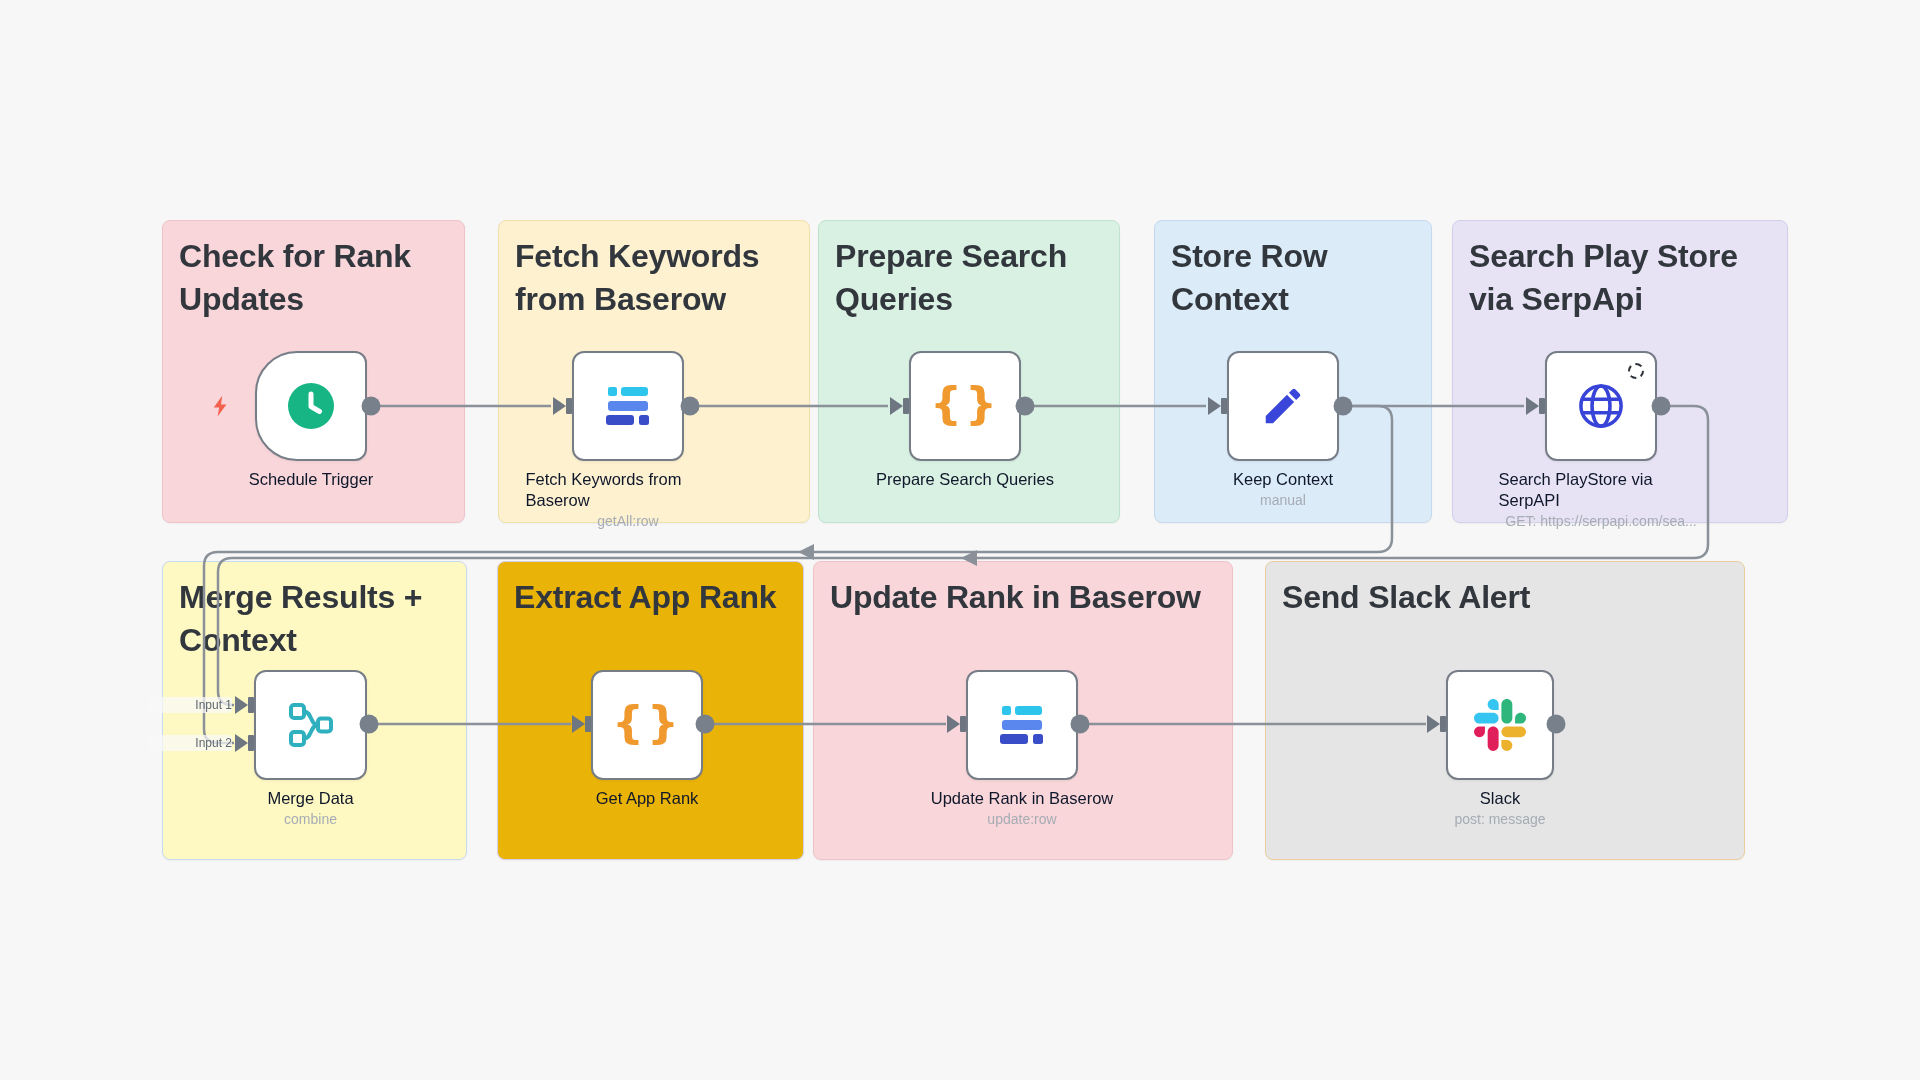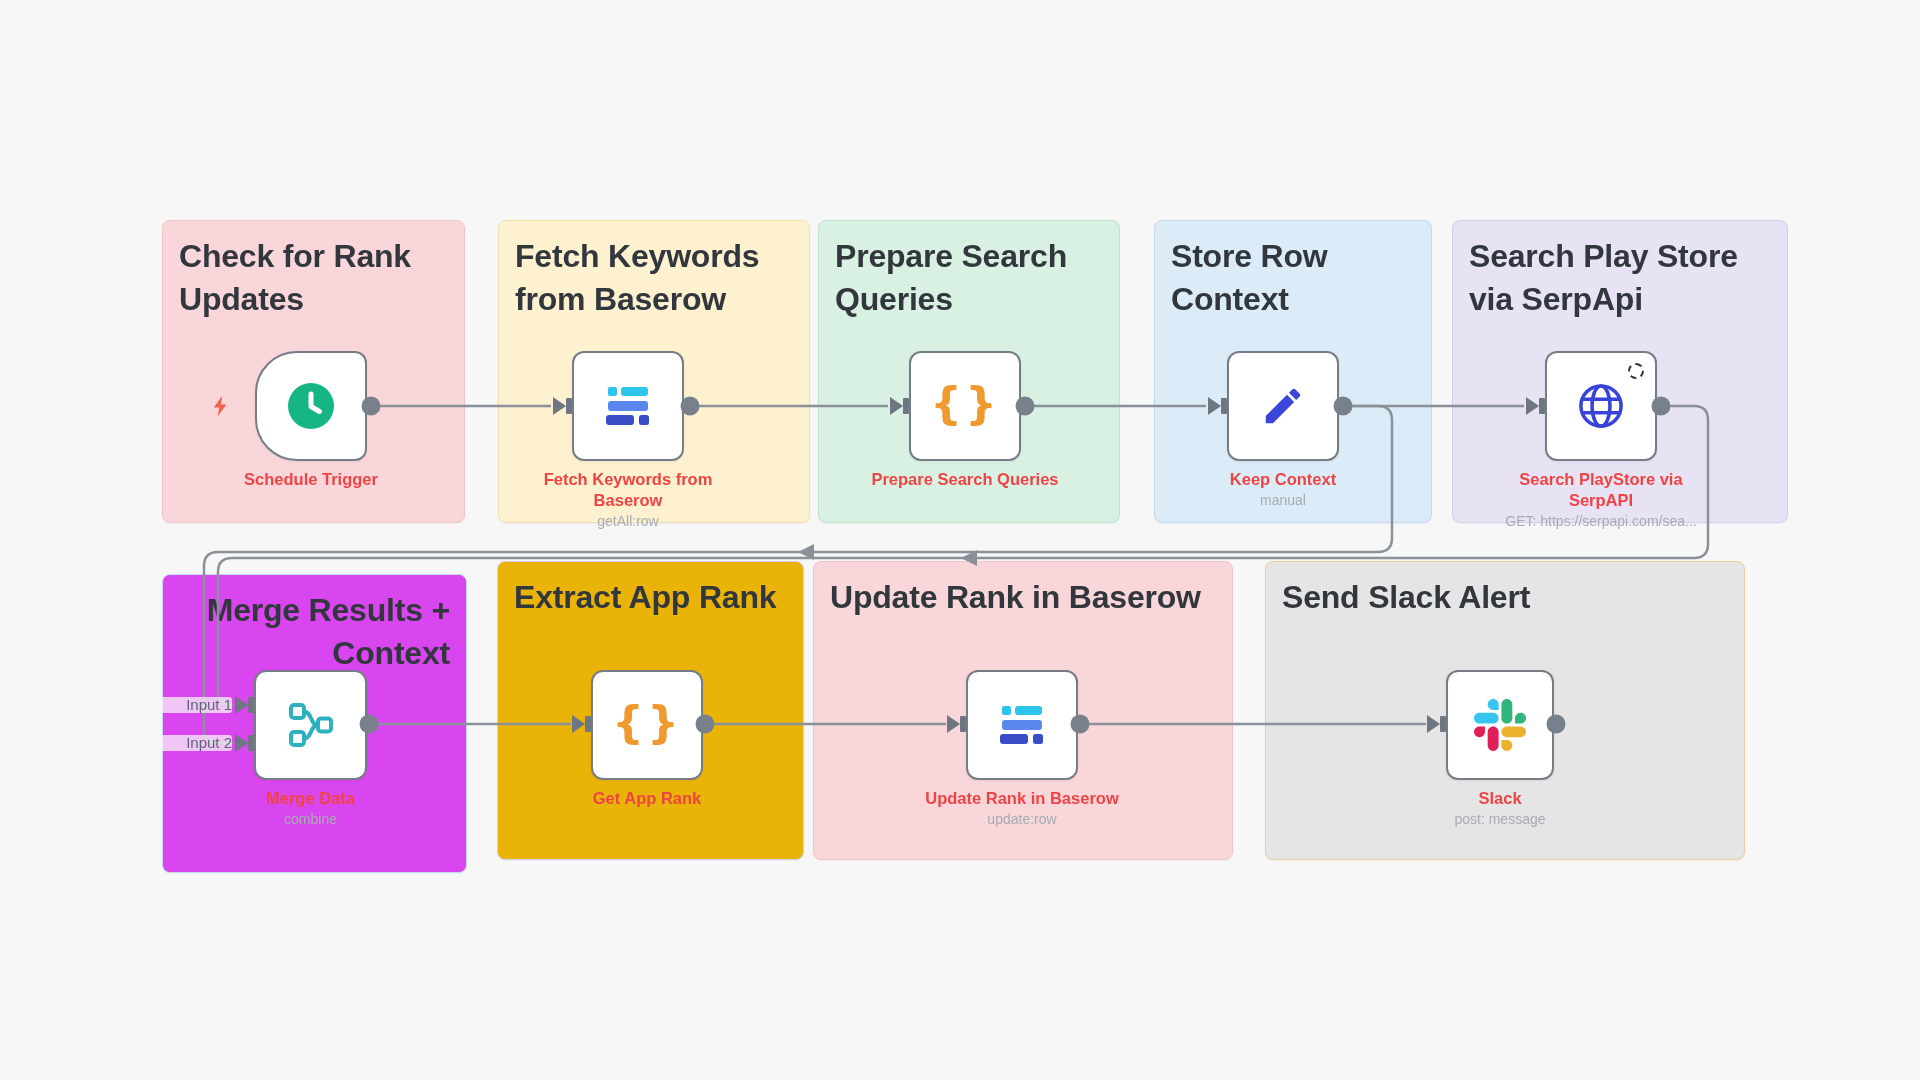--- a/index.html
+++ b/index.html
@@ -6,46 +6,46 @@
   .canvas{position:relative;width:1920px;height:1080px;background:#f7f7f8;overflow:hidden;
           font-family:"Liberation Sans",sans-serif;}
   
   .group{position:absolute;border:1px solid;border-radius:8px;z-index:1;box-shadow:0 1px 2px rgba(0,0,0,.04);}
   .group h2{margin:14px 16px;font-size:32px;font-weight:700;color:#32373e;line-height:1.35;letter-spacing:-.2px;}
   .g1{left:162px;top:220px;width:301px;height:301px;background:#f8d6da;border-color:#eec3ca;}
   .g2{left:498px;top:220px;width:310px;height:301px;background:#fdf1d0;border-color:#f0e0a9;}
   .g3{left:818px;top:220px;width:300px;height:301px;background:#d9f1e2;border-color:#c0e3d0;}
   .g4{left:1154px;top:220px;width:276px;height:301px;background:#dcebf8;border-color:#c5daee;}
   .g5{left:1452px;top:220px;width:334px;height:301px;background:#e7e3f5;border-color:#d5cfeb;}
-  .g6{left:162px;top:574px;width:303px;height:297px;background:#d946ef;border-color:#c5daee;text-align:right;}
+  .g6{left:162px;top:561px;width:303px;height:297px;background:#fef9c3;border-color:#c5daee;}
   .g7{left:497px;top:561px;width:305px;height:297px;background:#eab308;border-color:#d5cfeb;}
   .g8{left:813px;top:561px;width:418px;height:297px;background:#f8d6da;border-color:#eec3ca;}
   .g9{left:1265px;top:561px;width:478px;height:297px;background:#e5e5e5;border-color:#eace9d;}
   
   .wires{position:absolute;left:0;top:0;z-index:5;pointer-events:none;}
   
   .node{position:absolute;width:112px;height:110px;z-index:4;}
   .node-box{width:100%;height:100%;background:#fff;border:2px solid #767d87;border-radius:12px;
             display:flex;align-items:center;justify-content:center;box-sizing:border-box;
             box-shadow:0 1px 3px rgba(0,0,0,.06);position:relative;}
   .trigger .node-box{border-radius:42px 12px 12px 42px;}
   .labels{position:absolute;top:118px;left:50%;transform:translateX(-50%);width:230px;
           display:flex;flex-direction:column;align-items:center;gap:2px;z-index:6;}
   .narrow .labels{width:205px;}
-  .node-label{font-size:16.5px;font-weight:700;color:#ef4444;line-height:1.28;text-align:center;}
+  .node-label{font-size:16.5px;font-weight:400;color:#0f172a;line-height:1.28;text-align:left;}
   .node-sub{font-size:14px;font-weight:400;color:#a6acb4;text-align:right;white-space:nowrap;}
   .n1{left:255px;top:351px;} .n2{left:572px;top:351px;} .n3{left:909px;top:351px;}
   .n4{left:1227px;top:351px;} .n5{left:1545px;top:351px;}
   .n6{left:254px;top:670px;width:113px;} .n7{left:591px;top:670px;}
   .n8{left:966px;top:670px;} .n9{left:1446px;top:670px;width:108px;}
   .bolt{position:absolute;left:-46px;top:43px;width:24px;height:24px;}
   .spin{position:absolute;top:10px;right:11px;width:12px;height:12px;border:2.5px dashed #2e333a;border-radius:50%;}
   .braces{font-family:"DejaVu Sans",sans-serif;font-weight:700;font-size:45px;color:#f0992e;letter-spacing:3px;line-height:1;padding-bottom:6px;}
   
-  .inlabel{position:absolute;width:84px;text-align:right;font-size:15px;color:#5f6772;z-index:6;
+  .inlabel{position:absolute;width:84px;text-align:right;font-size:12px;color:#5f6772;z-index:6;
            background:rgba(248,248,249,.72);border-radius:3px;line-height:16px;}
   .il1{left:148px;top:697px;} .il2{left:148px;top:735px;}
 </style>
 </head>
 <body>
 
 <div class="canvas">
 
   <section class="group g1">
       <h2>Check for Rank Updates</h2>

